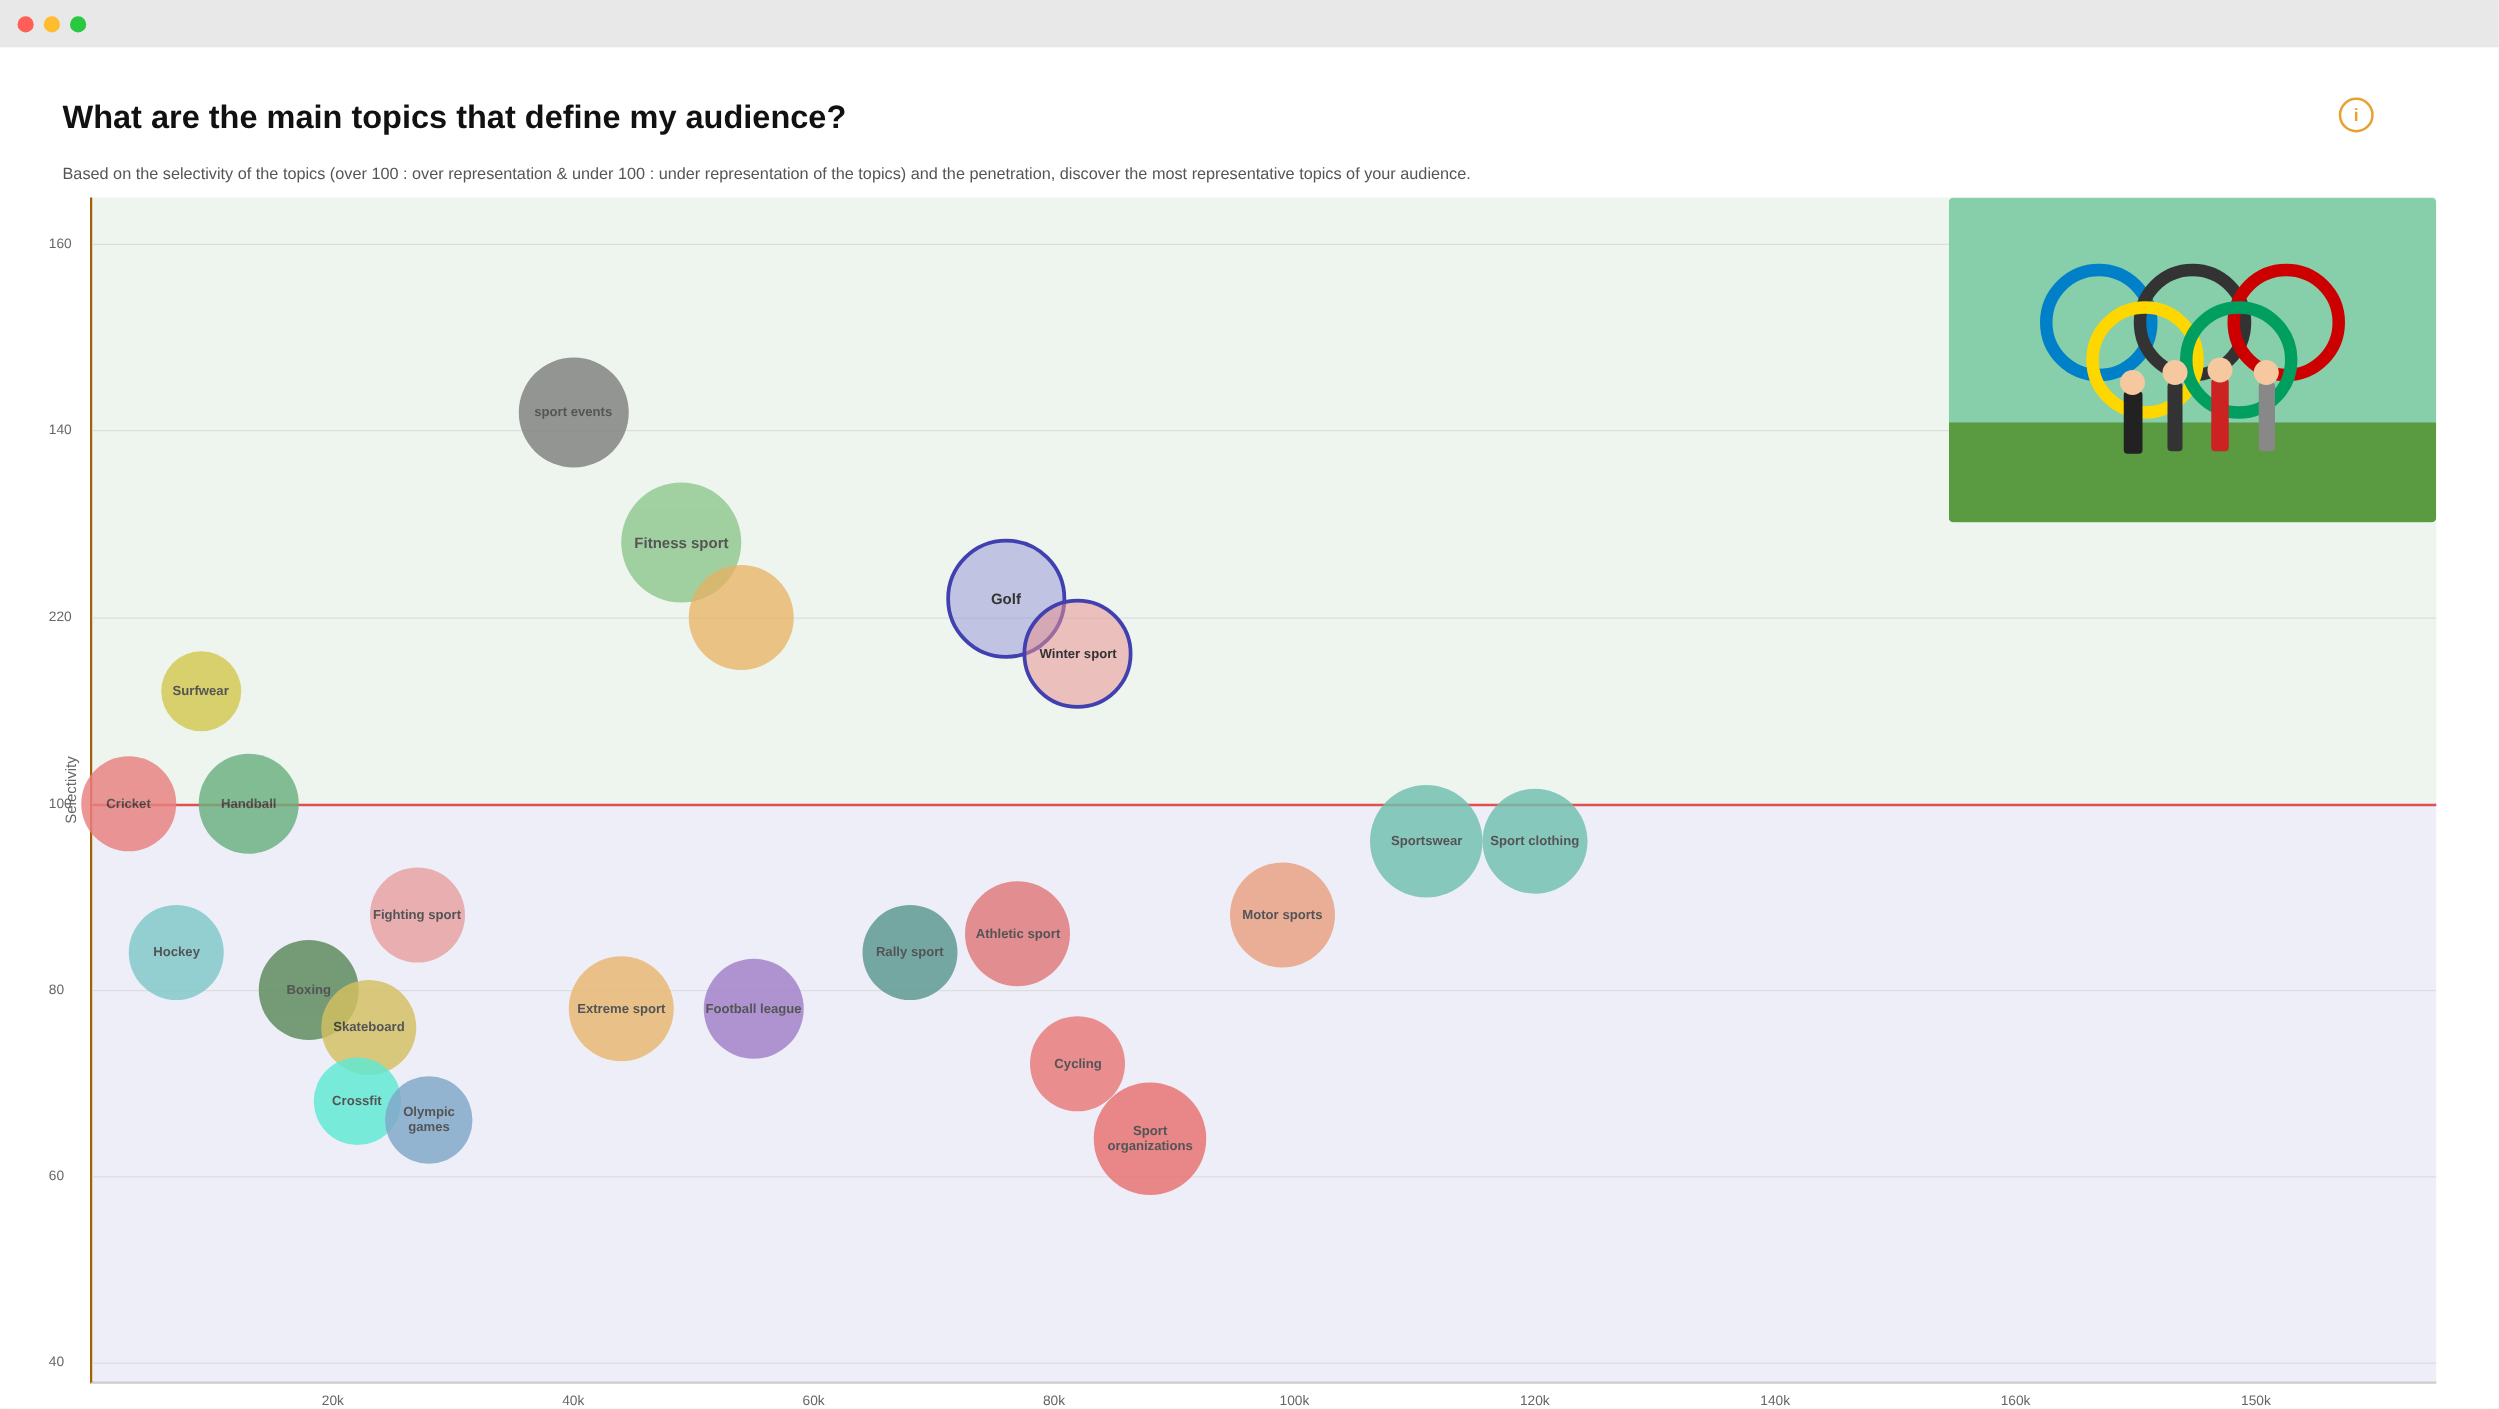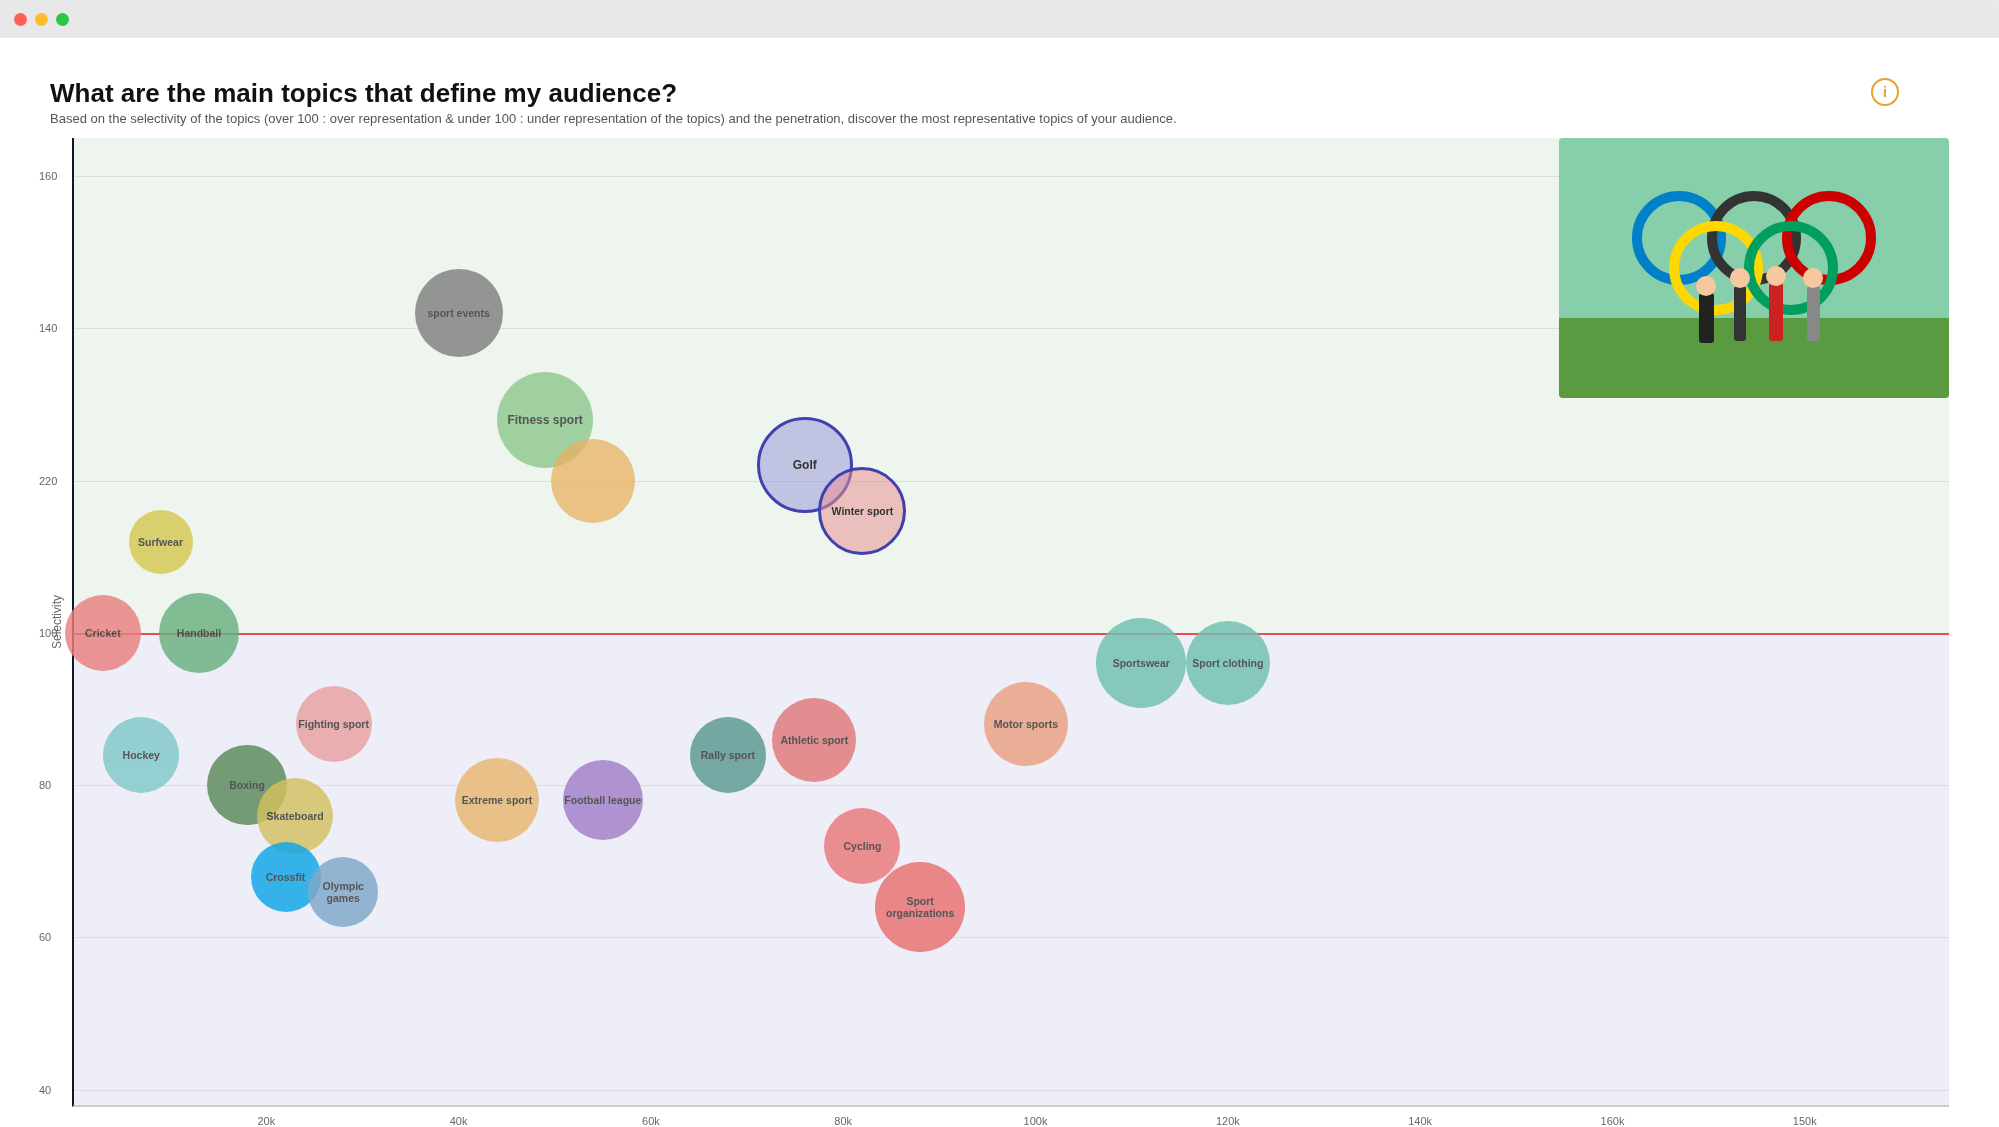--- a/index.html
+++ b/index.html
@@ -39,21 +39,21 @@
       flex-direction: column;
     }
     .header {
       margin-bottom: 12px;
       position: relative;
     }
     .header h1 {
       font-size: 26px;
       font-weight: 700;
       color: #111;
-      margin-bottom: 2px;
+      margin-bottom: 22px;
     }
     .header p {
       font-size: 13px;
       color: #555;
       max-width: 1200px;
     }
     .info-icon {
       position: absolute;
       top: 0;
       right: 50px;
@@ -85,21 +85,21 @@
     }
     .chart-area {
       flex: 1;
       position: relative;
       display: flex;
       flex-direction: column;
     }
     .chart-inner {
       flex: 1;
       position: relative;
-      border-left: 2px solid #0f172a;
+      border-left: 2px solid #a16207;
       border-bottom: 2px solid #ccc;
       padding-left: 24px;
     }
     
     .chart-bg-top {
       position: absolute;
       top: 0; left: 0; right: 0;
       background: #eef5ee;
       z-index: 0;
     }
@@ -243,21 +243,21 @@
               <circle cx="254" cy="140" r="10" fill="#f5c8a0"></circle>
             </svg>
             
           </div>
         <div class="bubble" style="left: 1.53846%; top: 51.1811%; width: 76px; height: 76px; font-size: 10.5px; background: rgb(232, 128, 128); opacity: 0.82;">Cricket</div>
             <div class="bubble" style="left: 4.61538%; top: 41.7323%; width: 64px; height: 64px; font-size: 10.5px; background: rgb(212, 200, 80); opacity: 0.82;">Surfwear</div>
             <div class="bubble" style="left: 6.66667%; top: 51.1811%; width: 80px; height: 80px; font-size: 10.5px; background: rgb(106, 176, 128); opacity: 0.82;">Handball</div>
             <div class="bubble" style="left: 3.58974%; top: 63.7795%; width: 76px; height: 76px; font-size: 10.5px; background: rgb(128, 200, 200); opacity: 0.82;">Hockey</div>
             <div class="bubble" style="left: 9.23077%; top: 66.9291%; width: 80px; height: 80px; font-size: 10.5px; background: rgb(90, 138, 90); opacity: 0.82;">Boxing</div>
             <div class="bubble" style="left: 11.7949%; top: 70.0787%; width: 76px; height: 76px; font-size: 10.5px; background: rgb(212, 192, 96); opacity: 0.82;">Skateboard</div>
-            <div class="bubble" style="left: 11.2821%; top: 76.378%; width: 70px; height: 70px; font-size: 10.5px; background: #0ea5e9; opacity: 0.82;">Crossfit</div>
+            <div class="bubble" style="left: 11.2821%; top: 76.378%; width: 70px; height: 70px; font-size: 10.5px; background: #5eead4; opacity: 0.82;">Crossfit</div>
             <div class="bubble" style="left: 13.8462%; top: 60.6299%; width: 76px; height: 76px; font-size: 10.5px; background: rgb(232, 160, 160); opacity: 0.82;">Fighting sport</div>
             <div class="bubble" style="left: 14.359%; top: 77.9528%; width: 70px; height: 70px; font-size: 10.5px; background: rgb(128, 168, 200); opacity: 0.82;">Olympic games</div>
             <div class="bubble" style="left: 22.5641%; top: 68.5039%; width: 84px; height: 84px; font-size: 10.5px; background: rgb(232, 184, 112); opacity: 0.82;">Extreme sport</div>
             <div class="bubble" style="left: 28.2051%; top: 68.5039%; width: 80px; height: 80px; font-size: 10.5px; background: rgb(160, 128, 200); opacity: 0.82;">Football league</div>
             <div class="bubble" style="left: 20.5128%; top: 18.1102%; width: 88px; height: 88px; font-size: 10.5px; background: rgb(128, 128, 128); opacity: 0.82;">sport events</div>
             <div class="bubble" style="left: 25.1282%; top: 29.1339%; width: 96px; height: 96px; font-size: 12px; background: rgb(144, 200, 144); opacity: 0.82;">Fitness sport</div>
             <div class="bubble" style="left: 34.8718%; top: 63.7795%; width: 76px; height: 76px; font-size: 10.5px; background: rgb(90, 152, 144); opacity: 0.82; text-align: center;">Rally sport</div>
             <div class="bubble" style="left: 39.4872%; top: 62.2047%; width: 84px; height: 84px; font-size: 10.5px; background: rgb(224, 120, 120); opacity: 0.82;">Athletic sport</div>
             <div class="bubble" style="left: 42.0513%; top: 73.2283%; width: 76px; height: 76px; font-size: 10.5px; background: rgb(232, 120, 120); opacity: 0.82;">Cycling</div>
             <div class="bubble" style="left: 45.1282%; top: 79.5276%; width: 90px; height: 90px; font-size: 10.5px; background: rgb(232, 112, 112); opacity: 0.82;">Sport organizations</div>

